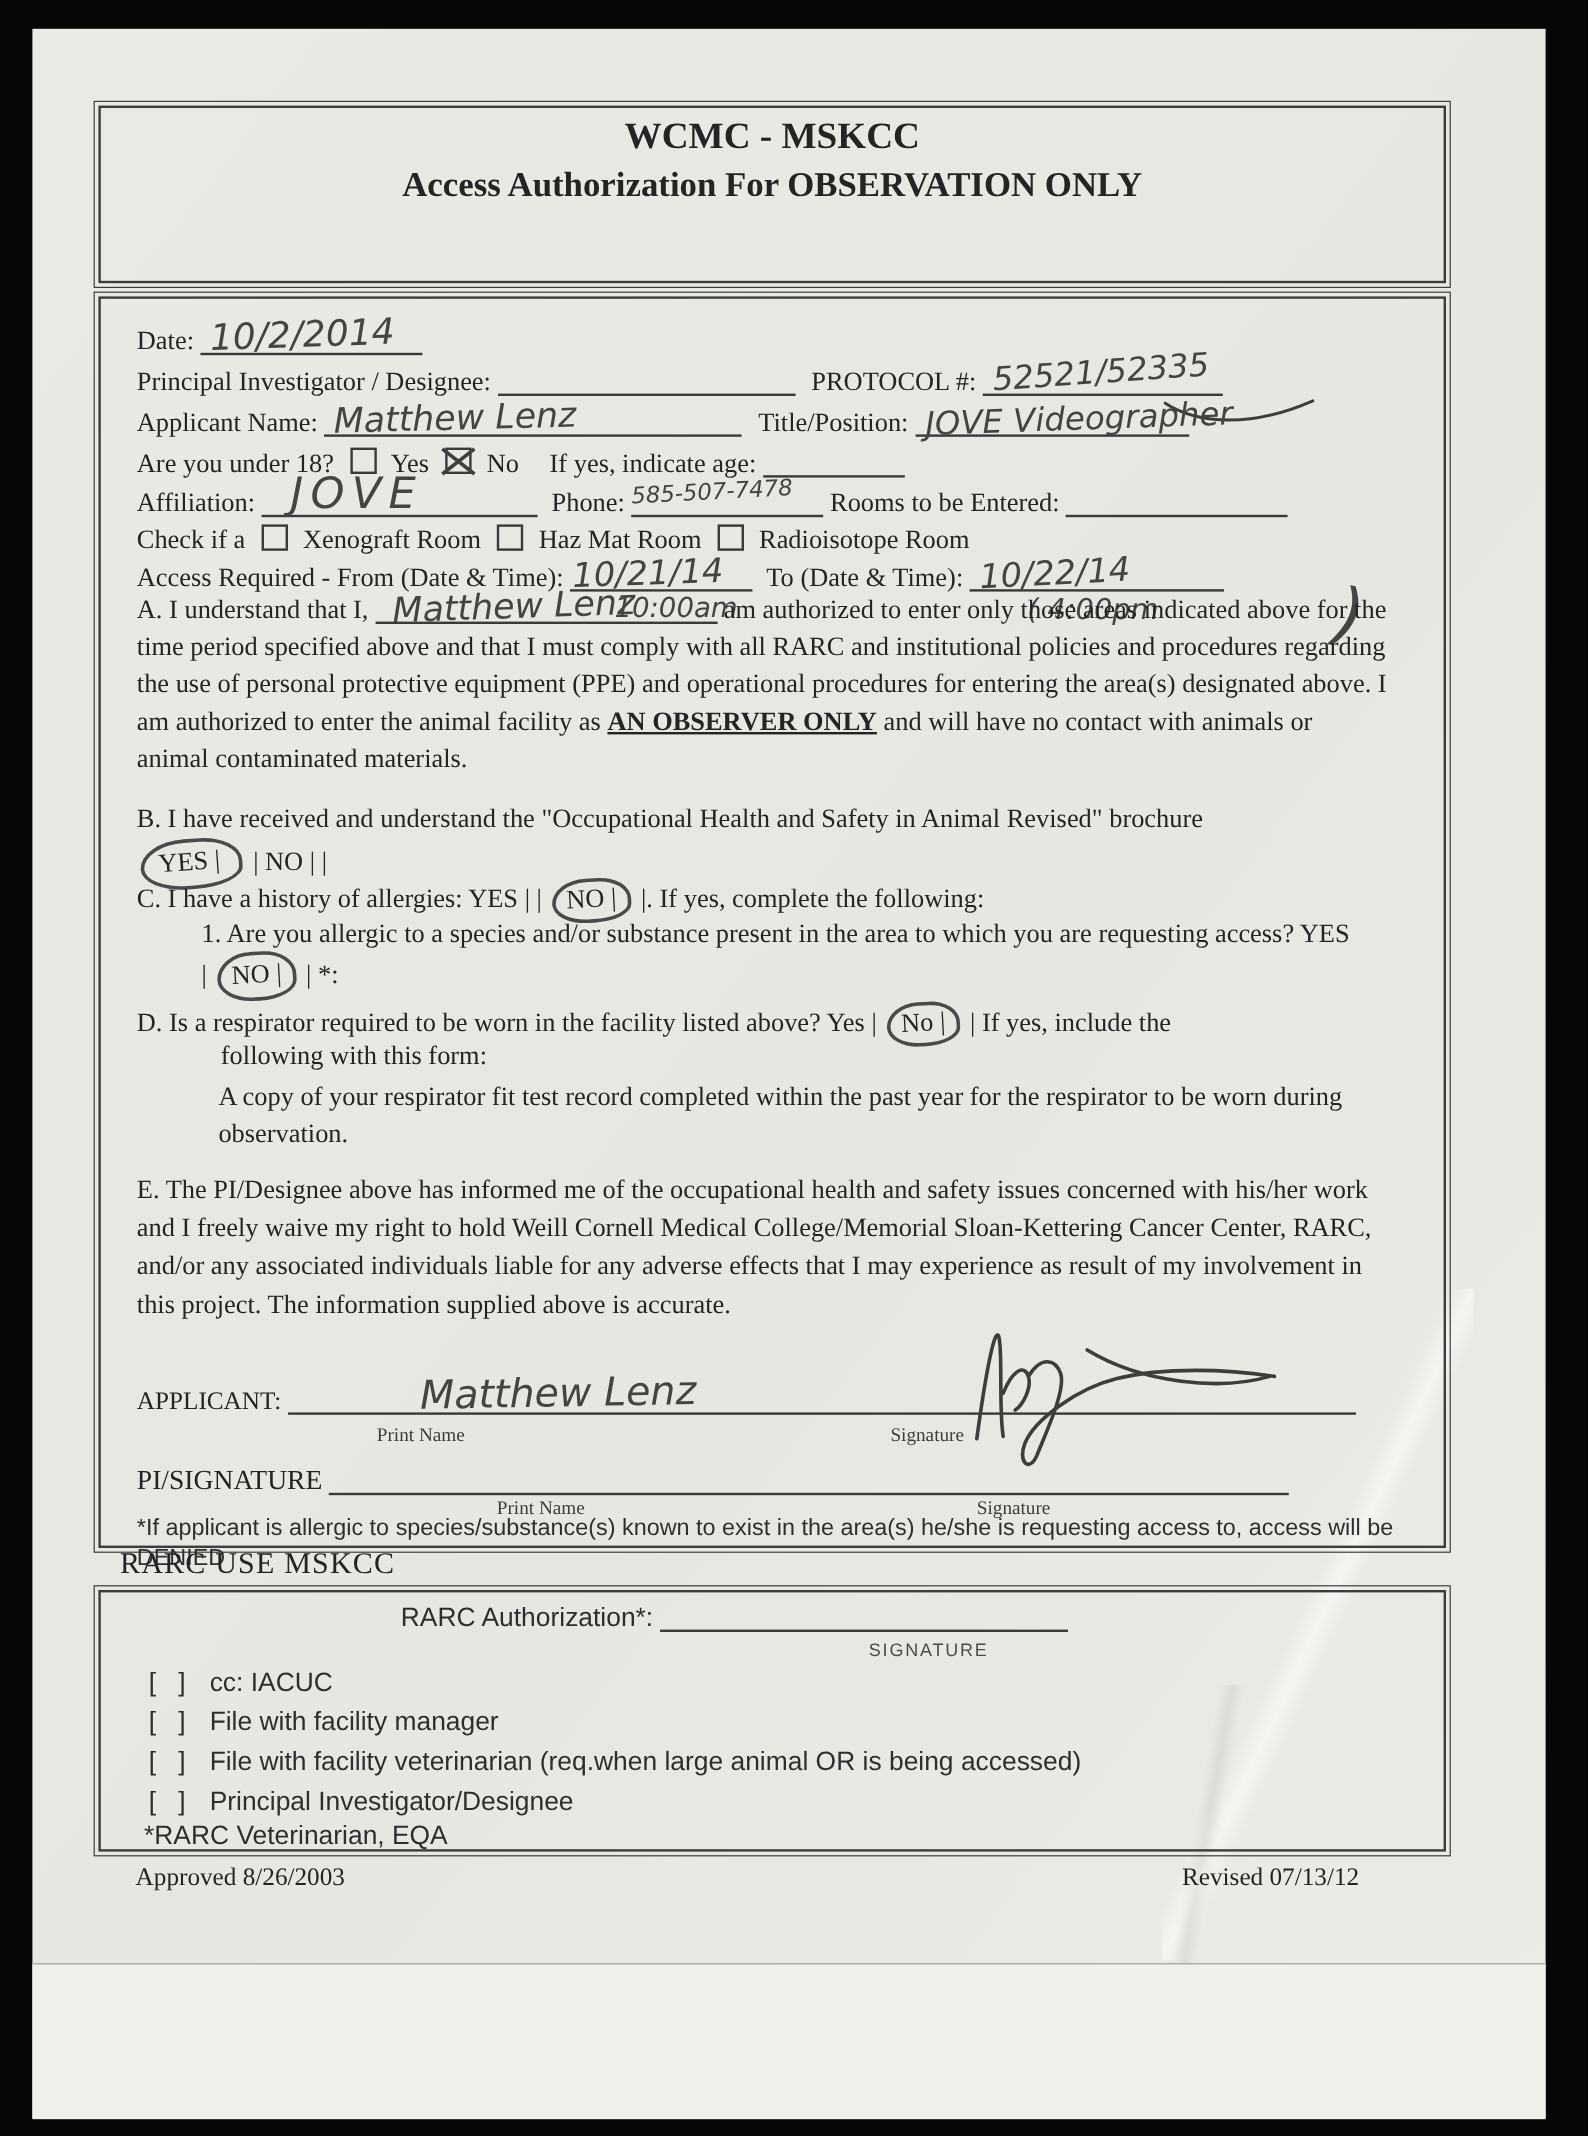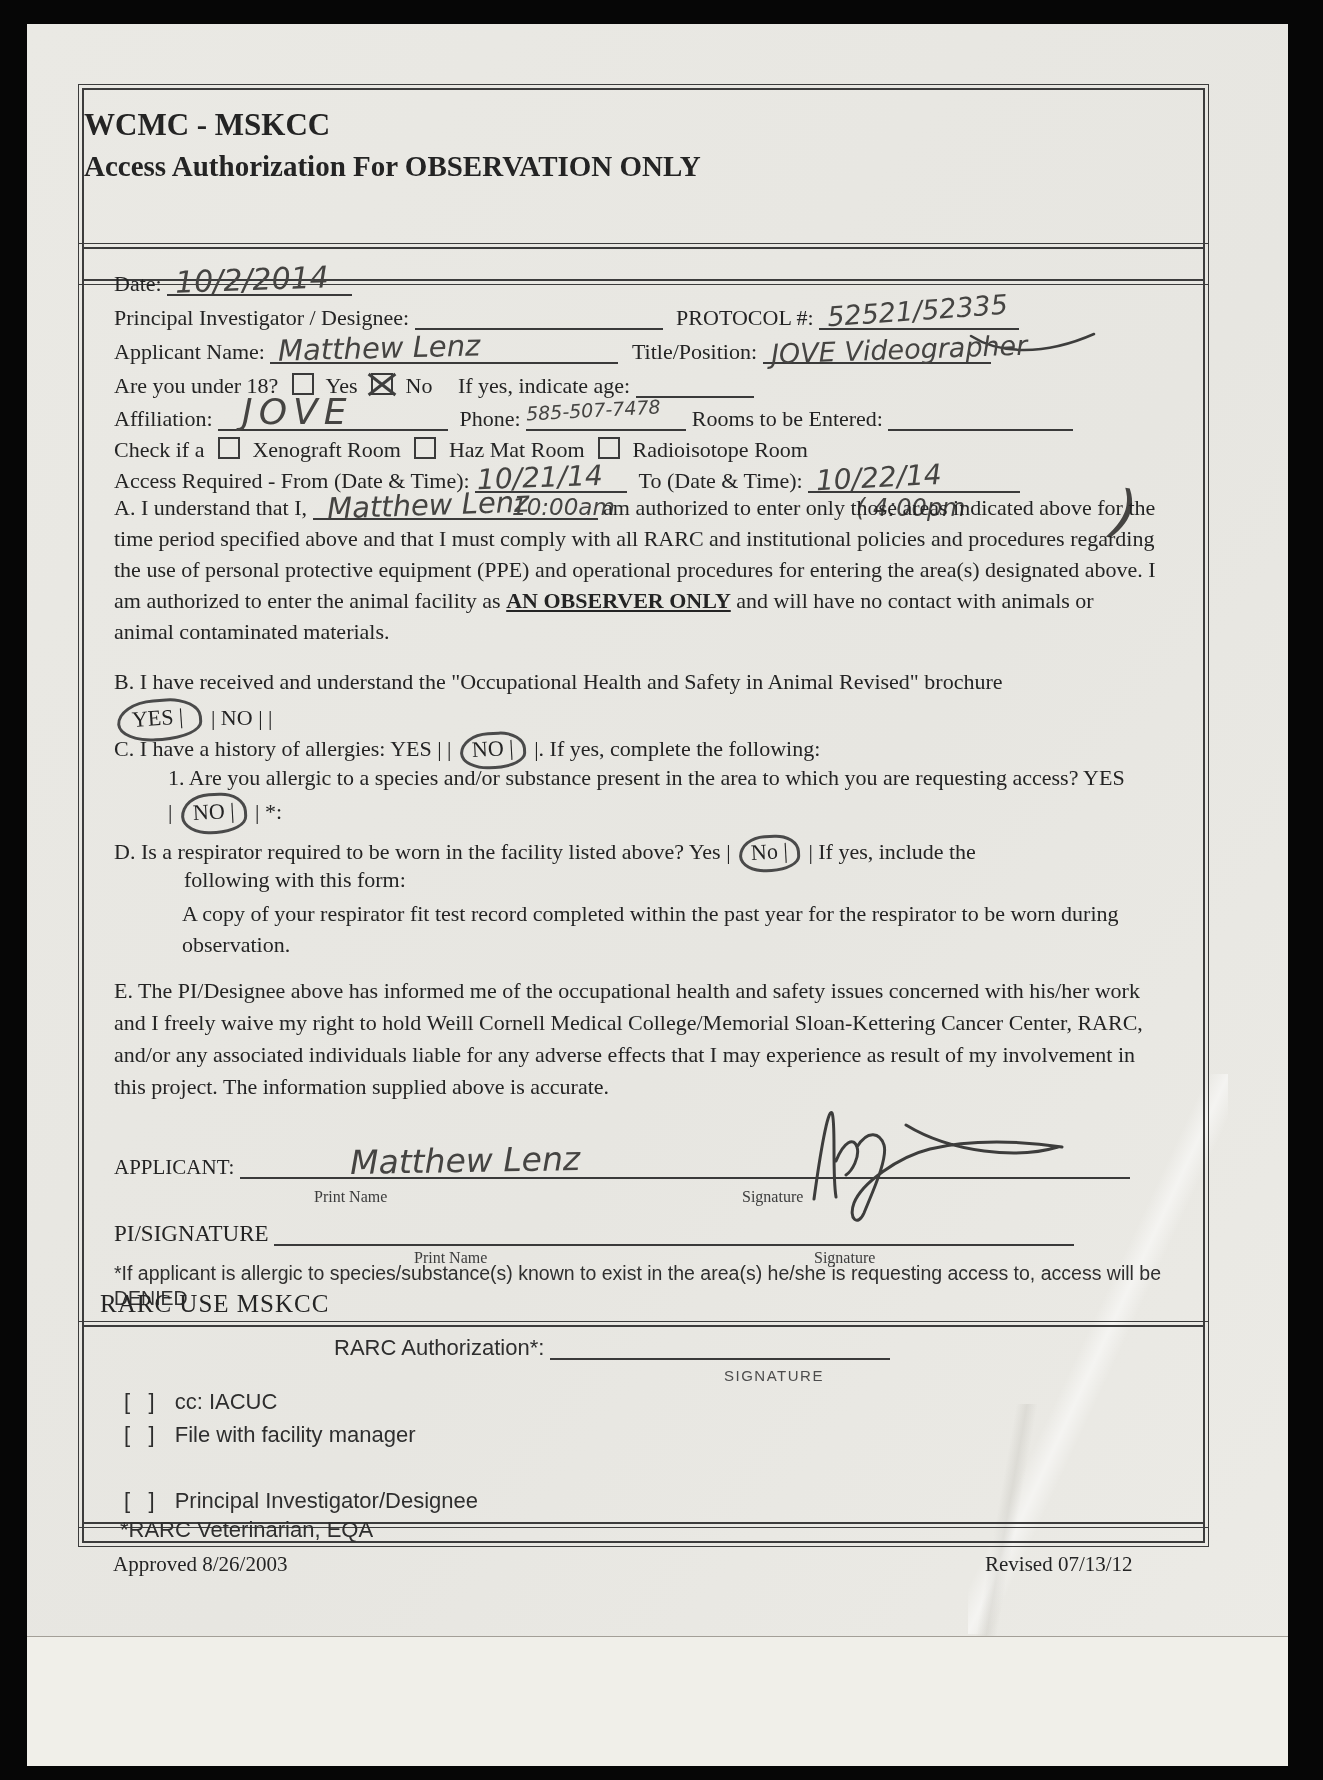--- a/index.html
+++ b/index.html
@@ -10,26 +10,26 @@
   .crease{position:absolute;pointer-events:none;}
   .crease1{right:60px;top:1050px;width:260px;height:560px;
            background:linear-gradient(115deg,transparent 46%,rgba(255,255,255,.5) 50%,transparent 54%);}
   .crease2{right:140px;top:1380px;width:300px;height:330px;
            background:linear-gradient(100deg,transparent 47%,rgba(180,178,170,.25) 50%,transparent 53%);}
   .fold-strip{position:absolute;left:0;top:1612px;width:100%;height:129px;
               background:#f0efe9;border-top:1px solid #a39f97;}
 
   .dbox{position:absolute;left:55px;width:1123px;border:2px solid #3c3c3c;
         outline:1px solid #3c3c3c;outline-offset:3px;background:transparent;box-sizing:border-box;}
-  .title-box{top:64px;height:193px;padding-top:14px;}
+  .title-box{top:64px;height:148px;text-align:center;padding-top:2px;}
   .t1{font-size:31px;font-weight:bold;line-height:42px;}
   .t2{font-size:28px;font-weight:bold;line-height:40px;}
   .t3{font-size:29px;font-weight:bold;line-height:40px;}
 
-  .main-box{top:223px;height:1277px;font-size:22px;}
+  .main-box{top:223px;height:1043px;font-size:22px;}
   .mb{position:absolute;left:30px;white-space:nowrap;}
   .wrap{white-space:normal;}
 
   .ul{display:inline-block;border-bottom:2px solid #3a3a3a;height:20px;vertical-align:-5px;
       position:relative;overflow:visible;}
   .hw{font-family:"DejaVu Sans",sans-serif;font-style:italic;color:#454442;white-space:nowrap;}
   .on-line{position:absolute;bottom:-3px;left:8px;}
 
   .cb{display:inline-block;width:18px;height:18px;border:2px solid #3a3a3a;
       vertical-align:-2px;position:relative;margin:0 7px 0 8px;}
@@ -218,20 +218,24 @@
       <div class="rarc-sig">SIGNATURE</div>
 
       <div class="rarc-row" style="top:62px;">
         <span>[&nbsp;&nbsp;&nbsp;]</span>
         <span style="margin-left:14px;">cc: IACUC</span>
       </div>
       <div class="rarc-row" style="top:95px;">
         <span>[&nbsp;&nbsp;&nbsp;]</span>
         <span style="margin-left:14px;">File with facility manager</span>
       </div>
+      <div class="rarc-row" style="top:128px;">
+        <span>[&nbsp;&nbsp;&nbsp;]</span>
+        <span style="margin-left:14px;">File with facility veterinarian (req.when large animal OR is being accessed)</span>
+      </div>
       <div class="rarc-row" style="top:161px;">
         <span>[&nbsp;&nbsp;&nbsp;]</span>
         <span style="margin-left:14px;">Principal Investigator/Designee</span>
       </div>
       <div class="rarc-row" style="top:190px;left:36px;">*RARC Veterinarian, EQA</div>
     </div>
 
     <div class="footer" style="left:86px;">Approved 8/26/2003</div>
     <div class="footer" style="left:958px;">Revised 07/13/12</div>
   </div>

